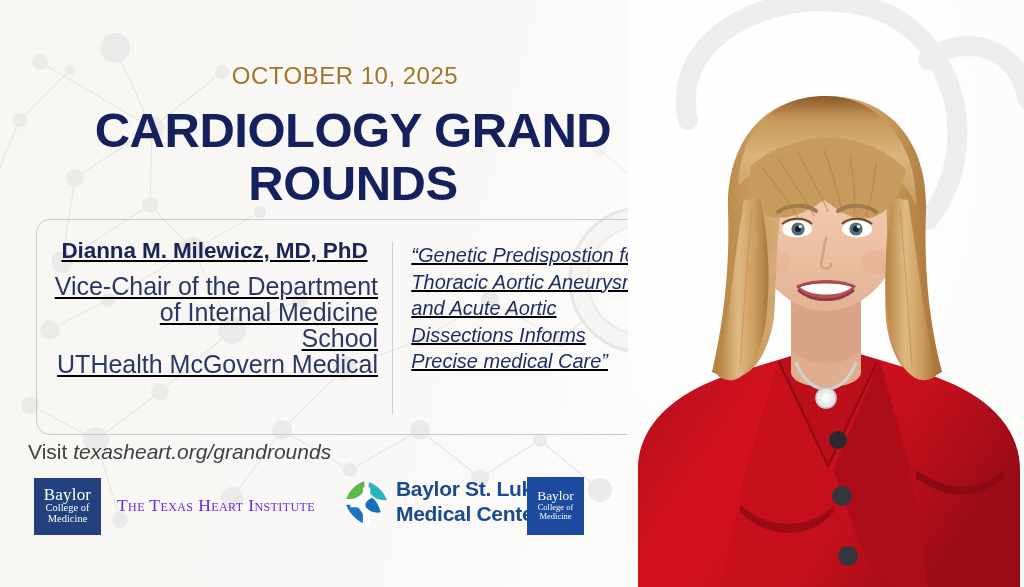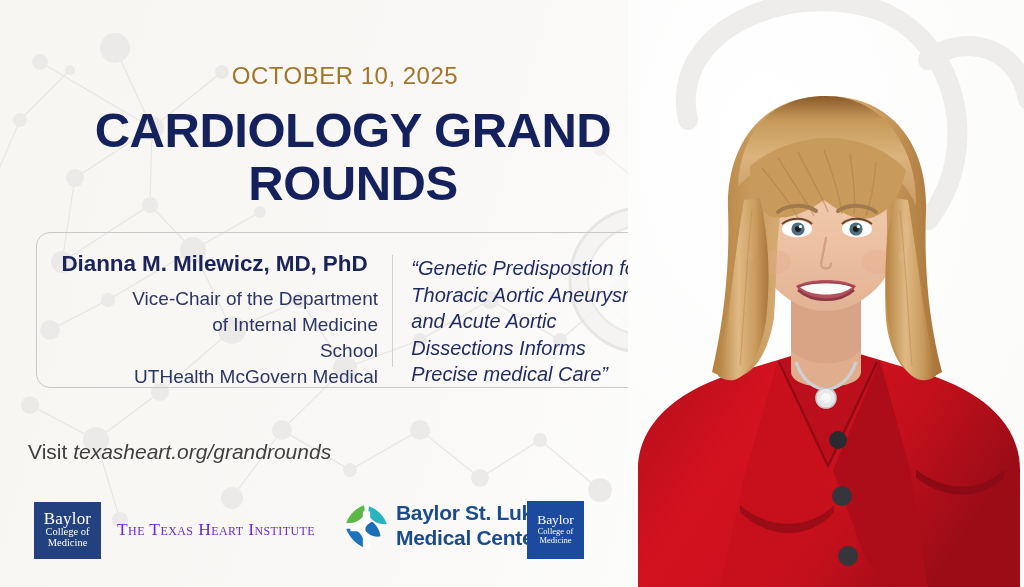--- a/index.html
+++ b/index.html
@@ -60,44 +60,45 @@
     line-height: 53px;
     font-weight: 700;
     color: #14215c;
     letter-spacing: -0.5px;
   }
 
   
   #speaker-card {
     position: absolute;
     left: 36px;
-    top: 232px;
+    top: 219px;
     width: 642px;
-    height: 156px;
+    height: 216px;
     border: 1.3px solid #c9c9cc;
     border-radius: 14px;
     box-sizing: border-box;
     display: flex;
+    text-decoration: underline;
   }
   #speaker-left {
     width: 355px;
     box-sizing: border-box;
     padding: 18px 14px 0 14px;
     text-align: right;
   }
   #speaker-name {
     font-size: 22.5px;
     font-weight: 700;
     color: #1b2456;
     text-align: center;
     letter-spacing: -0.1px;
     margin-bottom: 9px;
   }
   #speaker-affil {
-    font-size: 19px;
+    font-size: 25px;
     line-height: 26px;
     color: #2b3663;
     text-align: right;
     font-weight: 400;
   }
   #card-divider {
     width: 1.3px;
     background: #cfcfd3;
     margin: 22px 0 20px 0;
   }
@@ -121,21 +122,21 @@
     font-size: 21px;
     color: #404040;
     padding-left: 28px;
   }
   #visit-line .vurl { font-style: italic; }
 
   
   #logo-strip {
     position: absolute;
     left: 0;
-    top: 492px;
+    top: 468px;
     width: 620px;
     height: 80px;
   }
   .baylor-block {
     position: absolute;
     background: #23417f;
     color: #ffffff;
     font-family: "Liberation Serif", serif;
     text-align: center;
     box-sizing: border-box;

